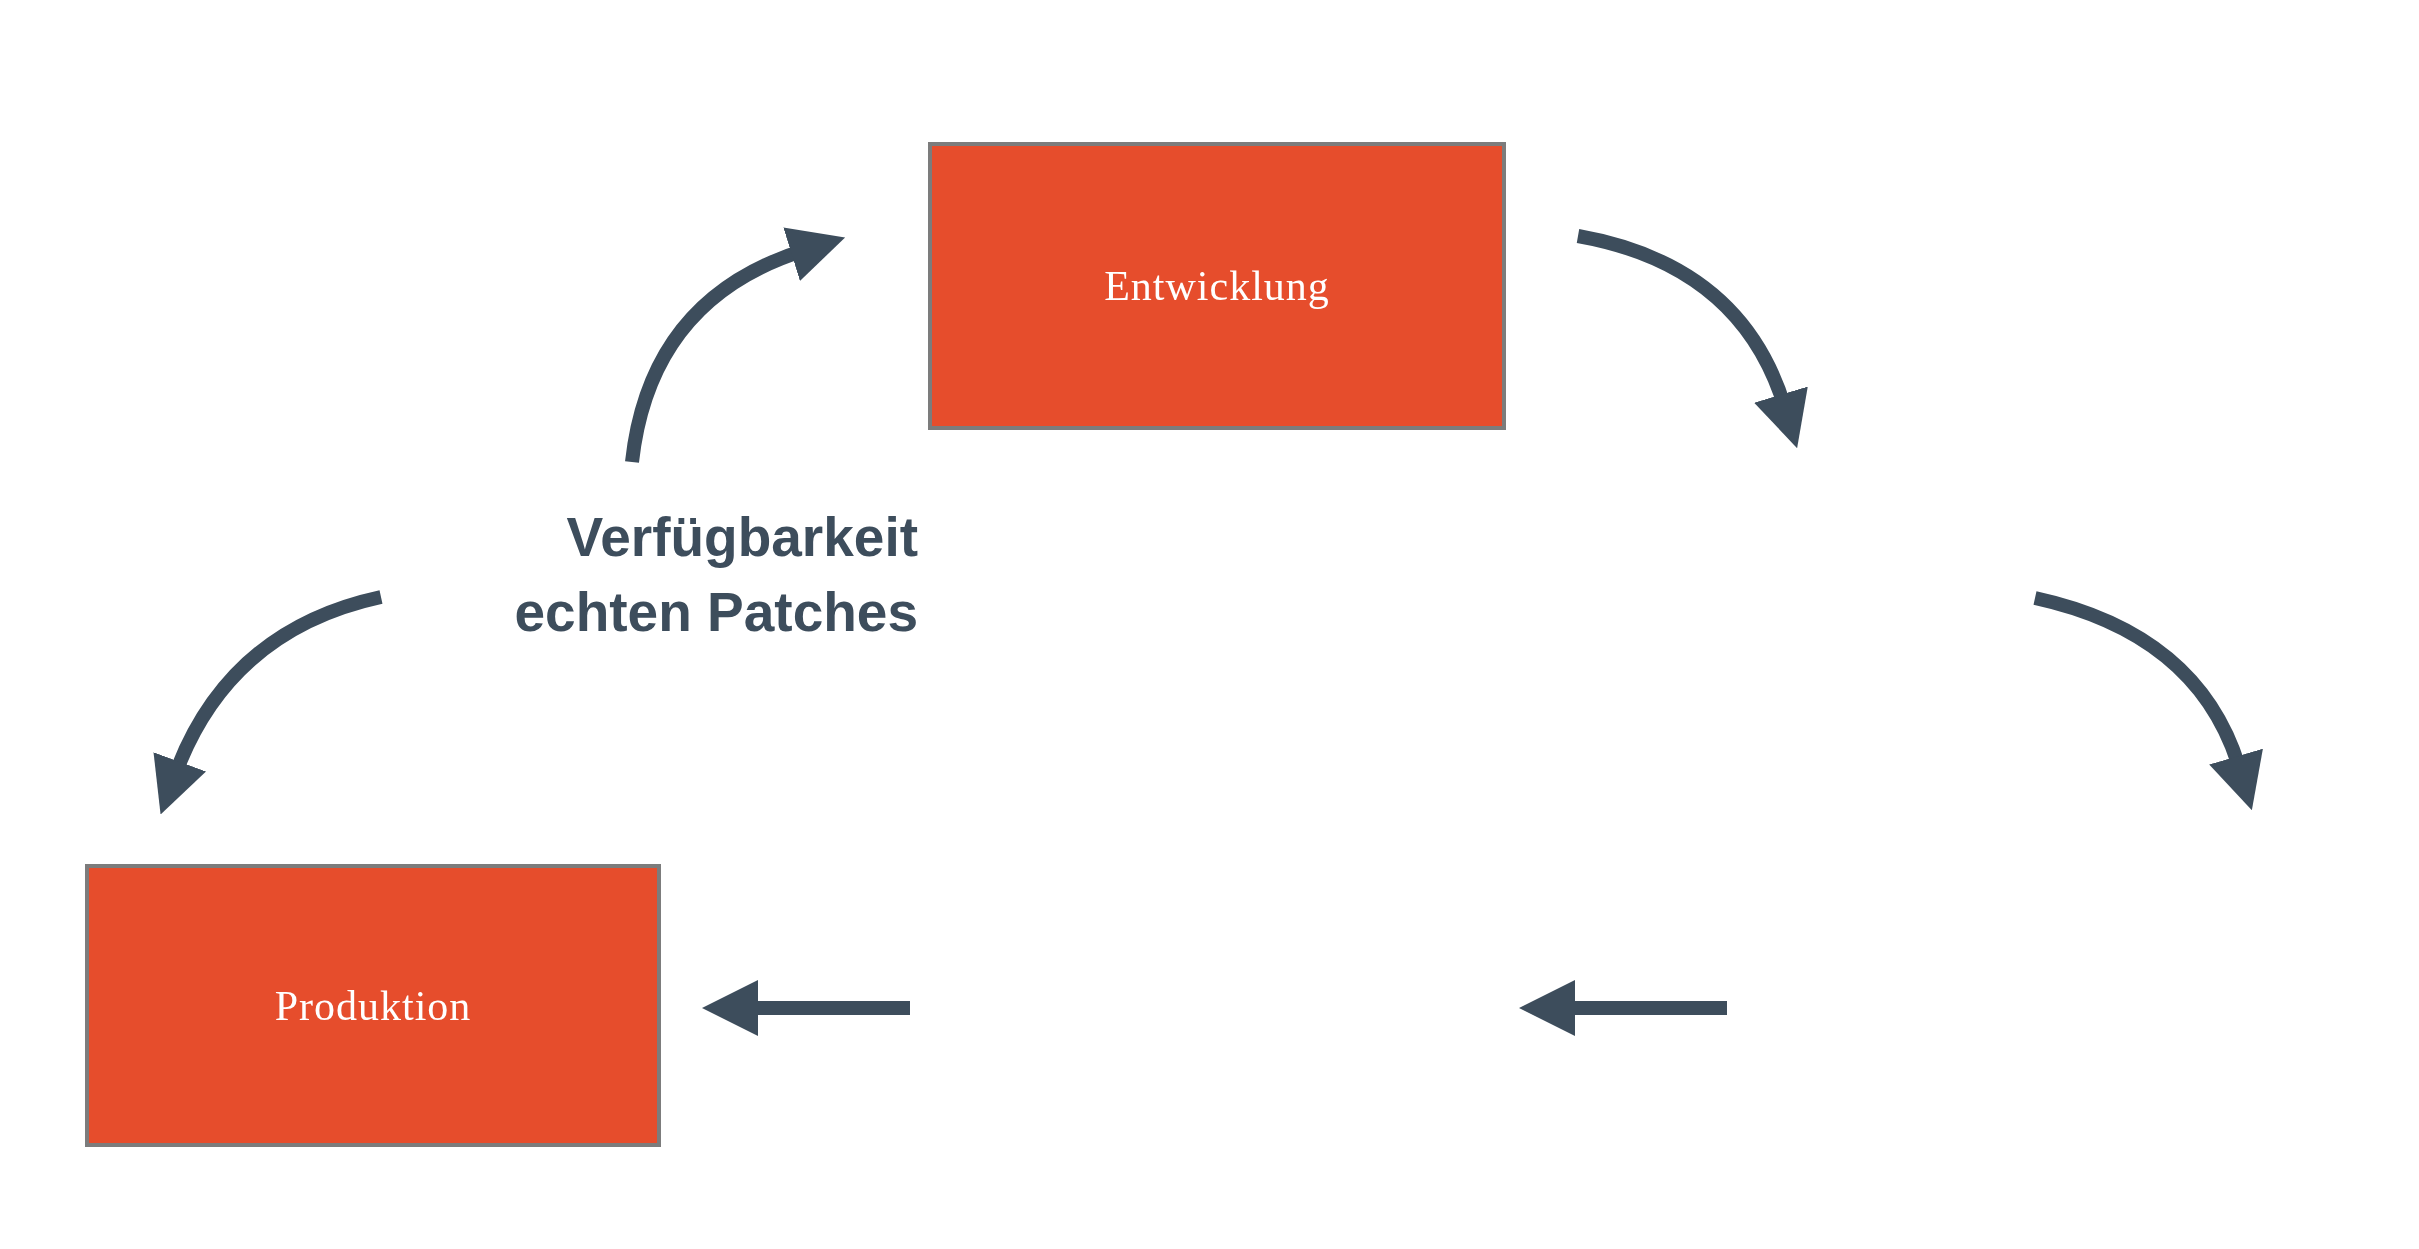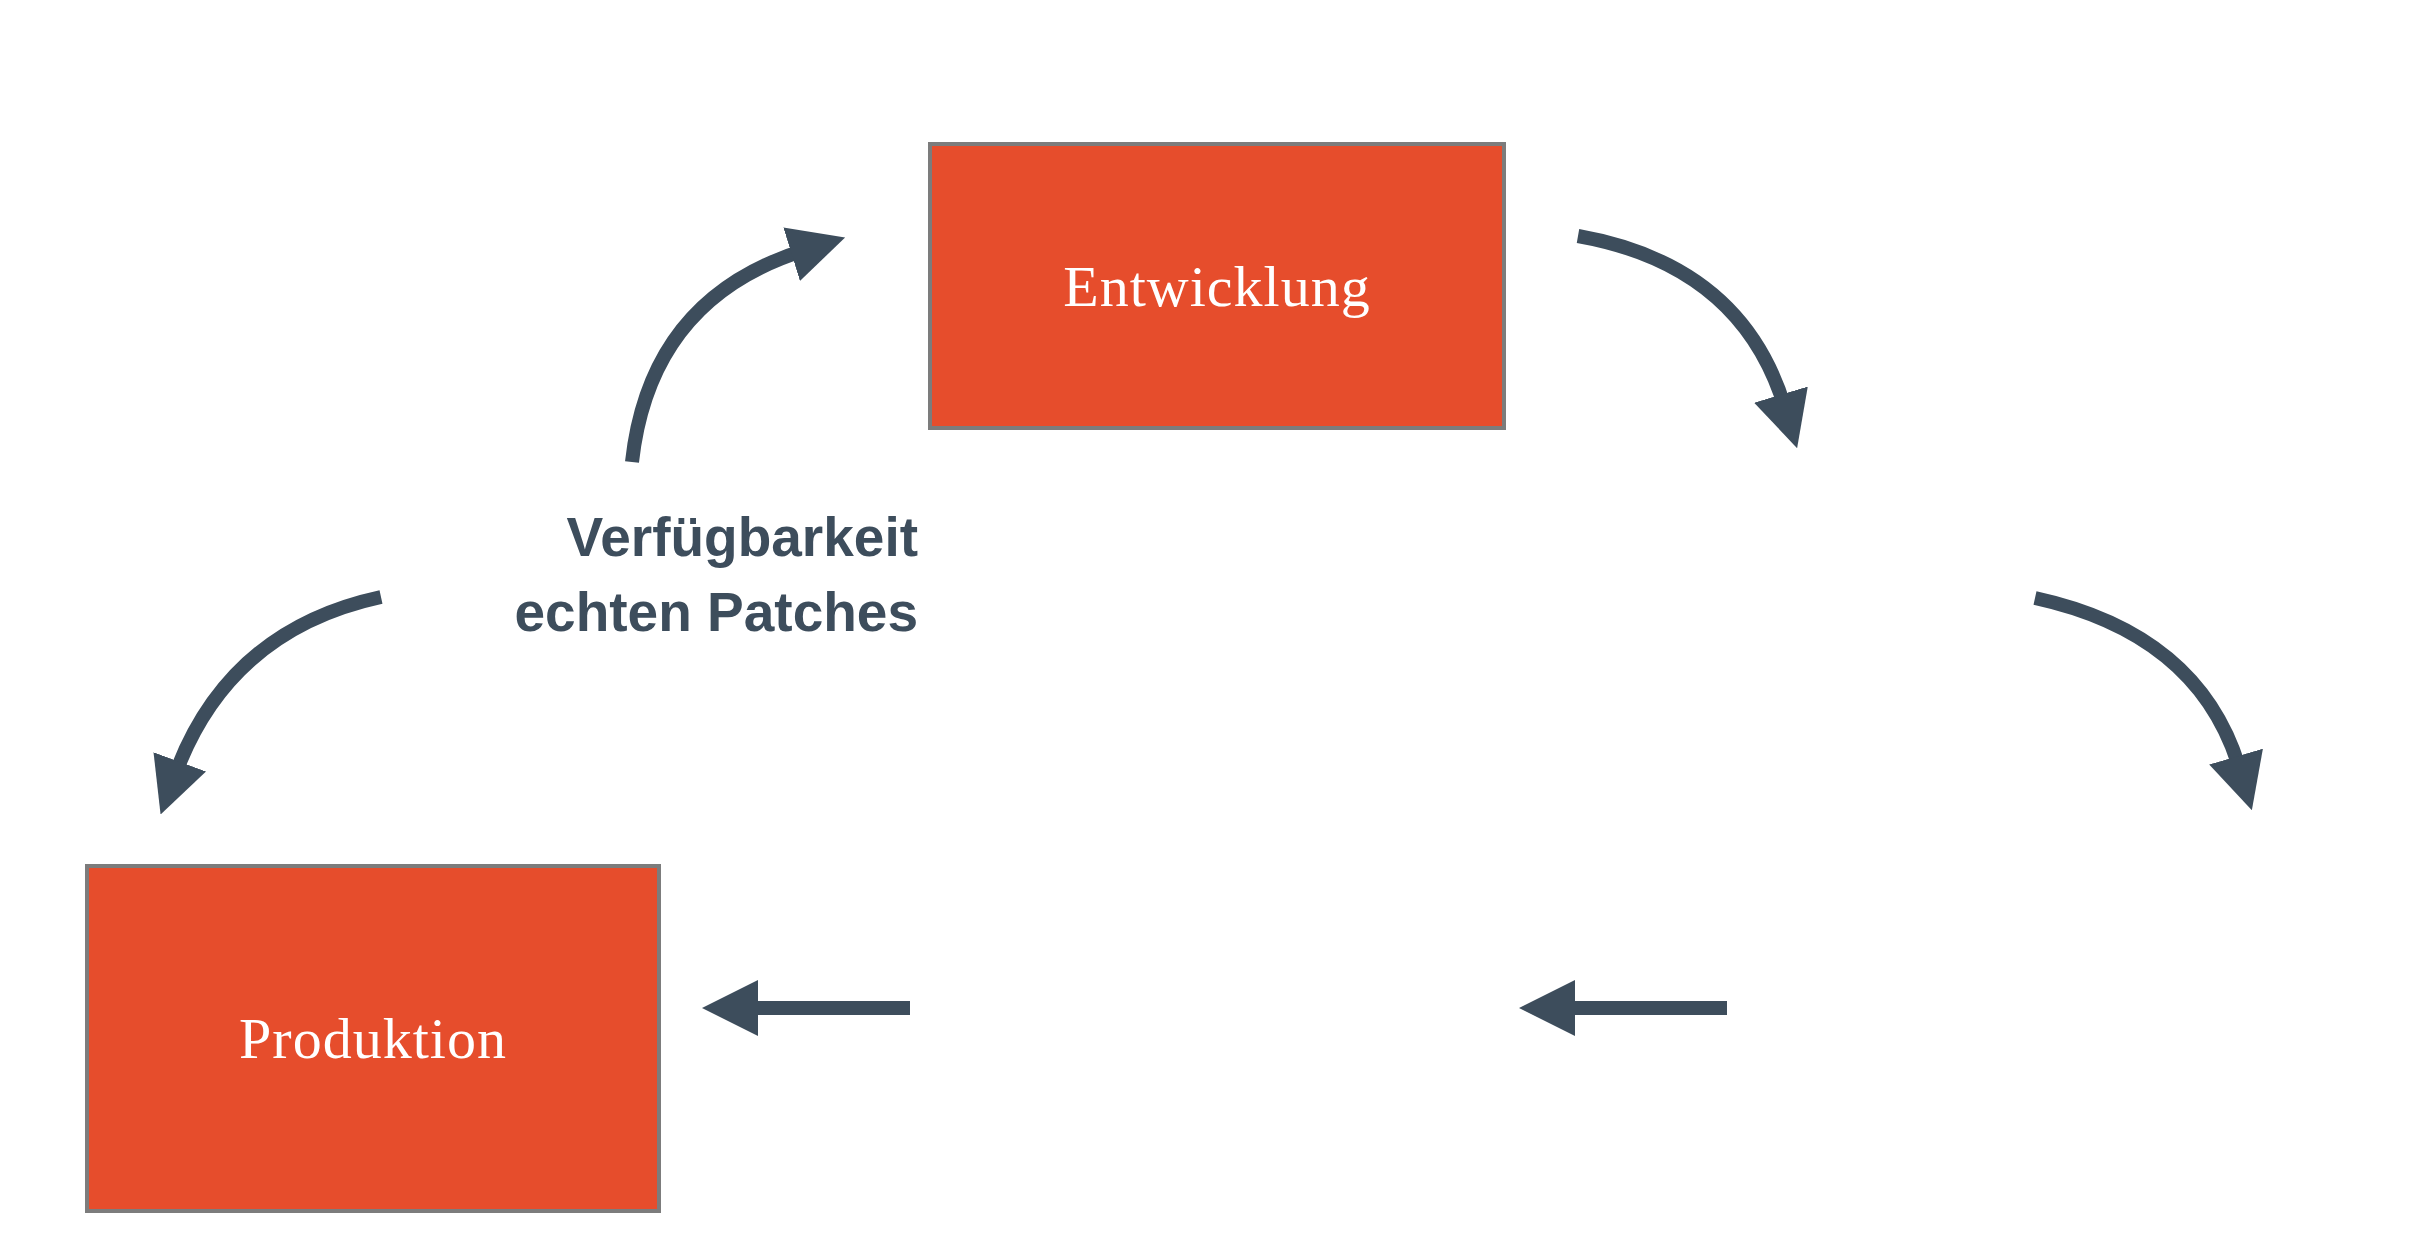--- a/index.html
+++ b/index.html
@@ -36,28 +36,28 @@
   .node{
     position:absolute;
     background:var(--node-fill);
     border:4px solid var(--node-border);
     display:flex;
     align-items:center;
     justify-content:center;
   }
   .node-label{
     font-family:"Liberation Serif", serif;
-    font-size:58px;
+    font-size:42px;
     font-weight:400;
     color:var(--node-text);
     letter-spacing:1px;
     white-space:nowrap;
   }
   .node-development{left:928px;top:142px;width:578px;height:288px;}
-  .node-production{left:85px;top:864px;width:576px;height:349px;}
+  .node-production{left:85px;top:864px;width:576px;height:283px;}
   .node-qa{left:1762px;top:855px;width:574px;height:295px;}
   .edge-label{
     position:absolute;
     text-align:right;
     font-family:"Liberation Sans", sans-serif;
     font-weight:700;
     font-size:55px;
     line-height:75px;
     color:var(--arrow);
   }

